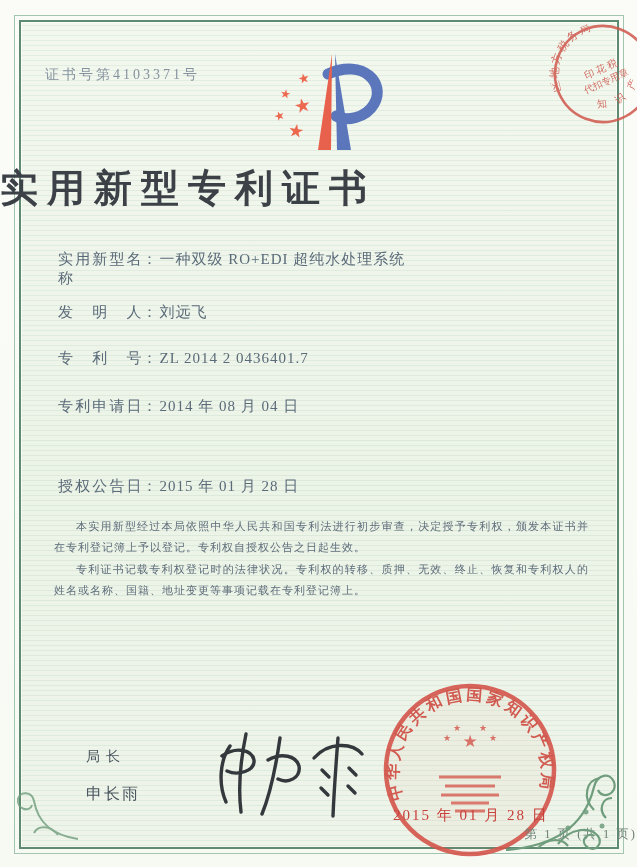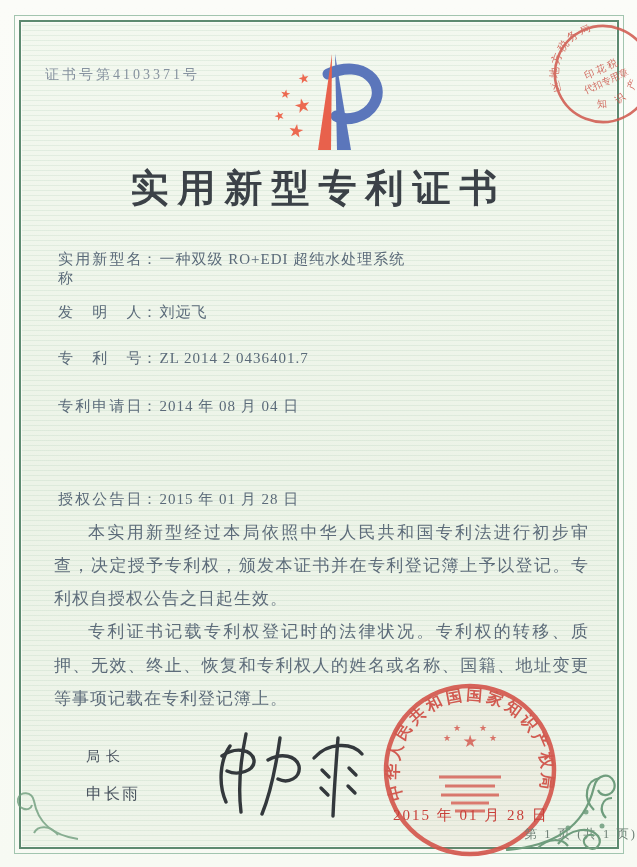--- a/index.html
+++ b/index.html
@@ -17,32 +17,32 @@
     position:absolute;left:22px;top:23px;right:21px;bottom:21px;
     background:
       repeating-linear-gradient(0deg, rgba(140,185,155,.16) 0 1px, rgba(255,255,255,0) 1px 5px),
       linear-gradient(180deg,#f3f8ef 0%,#ecf3e7 55%,#eef4e9 100%);
   }
   .cert-no{position:absolute;left:45px;top:66px;font-size:14px;color:#86929f;letter-spacing:3px;}
   
   .logo{position:absolute;left:248px;top:50px;width:155px;height:108px;}
   .logo .star{position:absolute;color:#ec6950;line-height:1;transform:rotate(-12deg);}
   
-  .title{position:absolute;left:0;right:0;top:163px;text-align:center;
+  .title{position:absolute;left:0;right:0;top:163px;
     font-size:38px;font-weight:700;color:#3b4147;letter-spacing:9px;}
   
   .field{position:absolute;left:58px;right:40px;font-size:15px;color:#5a6a79;letter-spacing:.5px;}
   .flabel{display:inline-block;width:5.6em;text-align:justify;text-align-last:justify;vertical-align:top;}
   .fcolon{display:inline-block;margin-right:2px;}
   .fvalue{letter-spacing:1px;}
-  .f1{top:250px}.f2{top:303px}.f3{top:349px}.f4{top:397px}.f5{top:443px}.f6{top:490px}
+  .f1{top:250px}.f2{top:303px}.f3{top:349px}.f4{top:397px}.f5{top:443px}.f6{top:477px}
   
   .body-text{position:absolute;left:54px;right:48px;top:516px;}
   .body-text p{margin:0;text-indent:2em;text-align:justify;
-    font-size:17px;line-height:1.95;color:#5d6c7a;letter-spacing:1px;}
+    font-size:11px;line-height:1.95;color:#5d6c7a;letter-spacing:1px;}
   
   .signer-title{position:absolute;left:86px;top:748px;font-size:14px;color:#4b5560;letter-spacing:6px;}
   .signer-name{position:absolute;left:86px;top:784px;font-size:16px;color:#4b5560;letter-spacing:2px;text-align:center;}
   .signature{position:absolute;left:200px;top:726px;}
   
   .seal{position:absolute;left:381px;top:681px;width:178px;height:178px;opacity:.9;}
   .seal-date{position:absolute;left:393px;top:806px;font-size:15px;color:#c8403a;letter-spacing:2px;
     font-family:"Liberation Serif","DejaVu Serif",serif;}
   
   .footer{position:absolute;left:0;right:0;top:826px;text-align:right;font-size:12.5px;color:#6f8076;letter-spacing:2px;}

